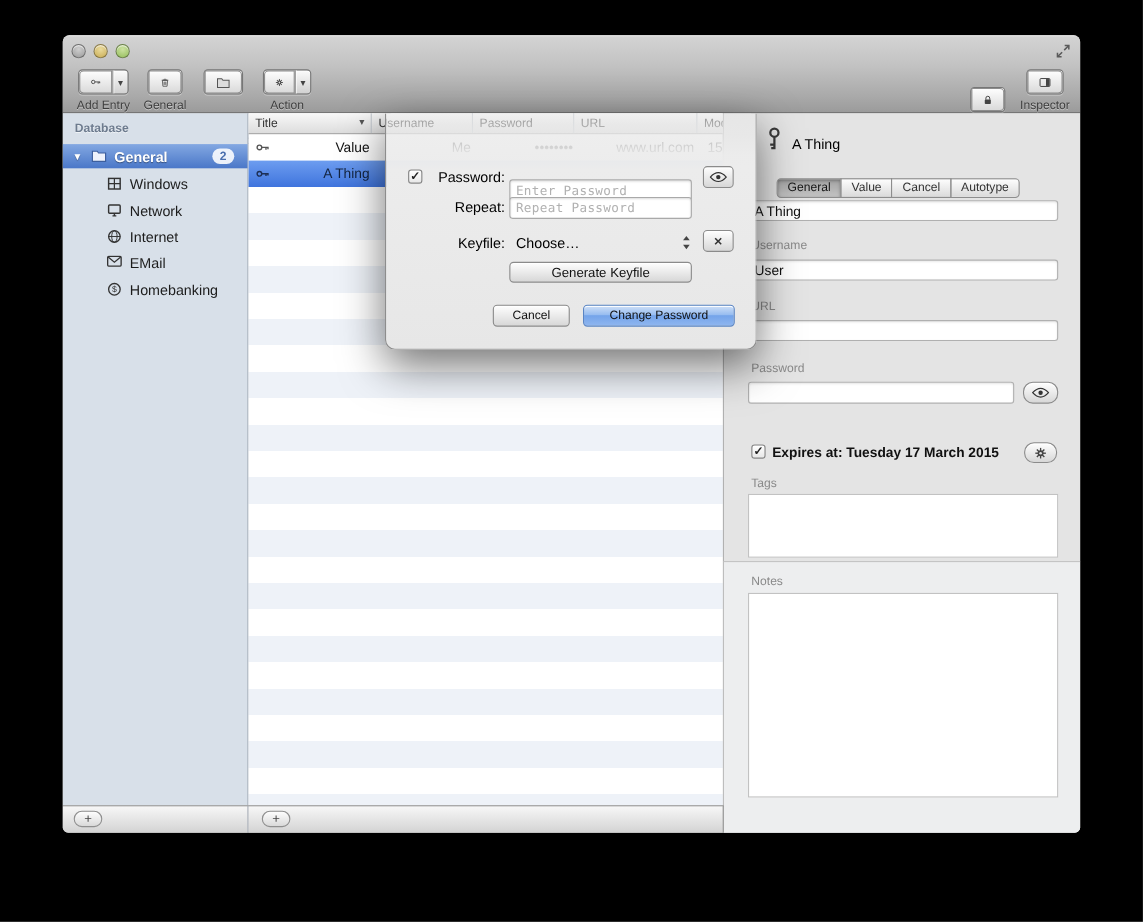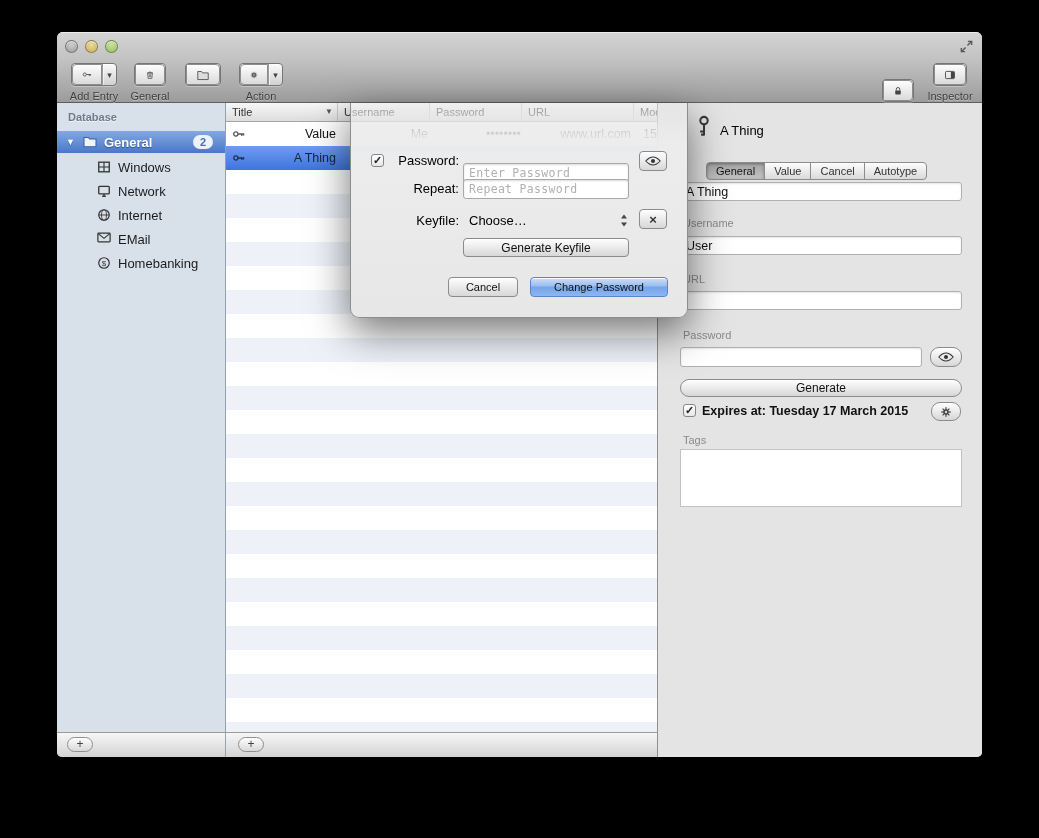--- a/index.html
+++ b/index.html
@@ -307,21 +307,20 @@
     <input class="insp-input" style="left: 22px; top: 244px; width: 242px; height: 20px;">
     <div class="aq-btn pill" style="position:absolute;left:272px;top:244px;width:32px;height:20px;">
       <span class="ic">
         <svg width="16" height="10" viewBox="0 0 20 12">
             <path d="M1 6 Q10 -4 19 6 Q10 16 1 6 z" fill="none" stroke="#333" stroke-width="1.4"></path>
             <circle cx="10" cy="6" r="2.5" fill="#333"></circle>
           </svg>
       </span>
     </div>
 
-    <div class="aq-btn pill" style="position:absolute;left:22px;top:276px;width:282px;height:18px;font-size:12px;">Generate</div>
 
     <span class="cb" style="position:absolute;left:25px;top:301px;">
         <span>✓</span>
       </span>
     <span class="expires-text" style="position:absolute;left:44px;top:301px;">Expires at: Tuesday 17 March 2015</span>
     <div class="aq-btn pill" style="position:absolute;left:273px;top:299px;width:30px;height:19px;">
       <span class="ic">
         <svg width="12" height="12" viewBox="0 0 20 20">
             <g fill="#444">
               <rect x="9" y="2" width="2" height="16"></rect>
@@ -331,20 +330,24 @@
             </g>
             <circle cx="10" cy="10" r="4.5" fill="#444"></circle>
             <circle cx="10" cy="10" r="2" fill="#dfdfdf"></circle>
           </svg>
       </span>
     </div>
 
     <span class="insp-label" style="left:25px;top:331px;">Tags</span>
     <textarea class="box-area" style="left: 22px; top: 346px; width: 282px; height: 58px;"></textarea>
 
+    <div class="insp-lower">
+      <span class="insp-label" style="left:25px;top:12px;">Notes</span>
+      <textarea class="box-area" style="left: 22px; top: 28px; width: 282px; height: 186px;"></textarea>
+    </div>
   </div>
 
   <div class="bbar sb">
     <div class="plus-btn" style="left:10px;">+</div>
   </div>
   <div class="bbar lb">
     <div class="plus-btn" style="left:12px;">+</div>
   </div>
 
   <div class="sheet">

